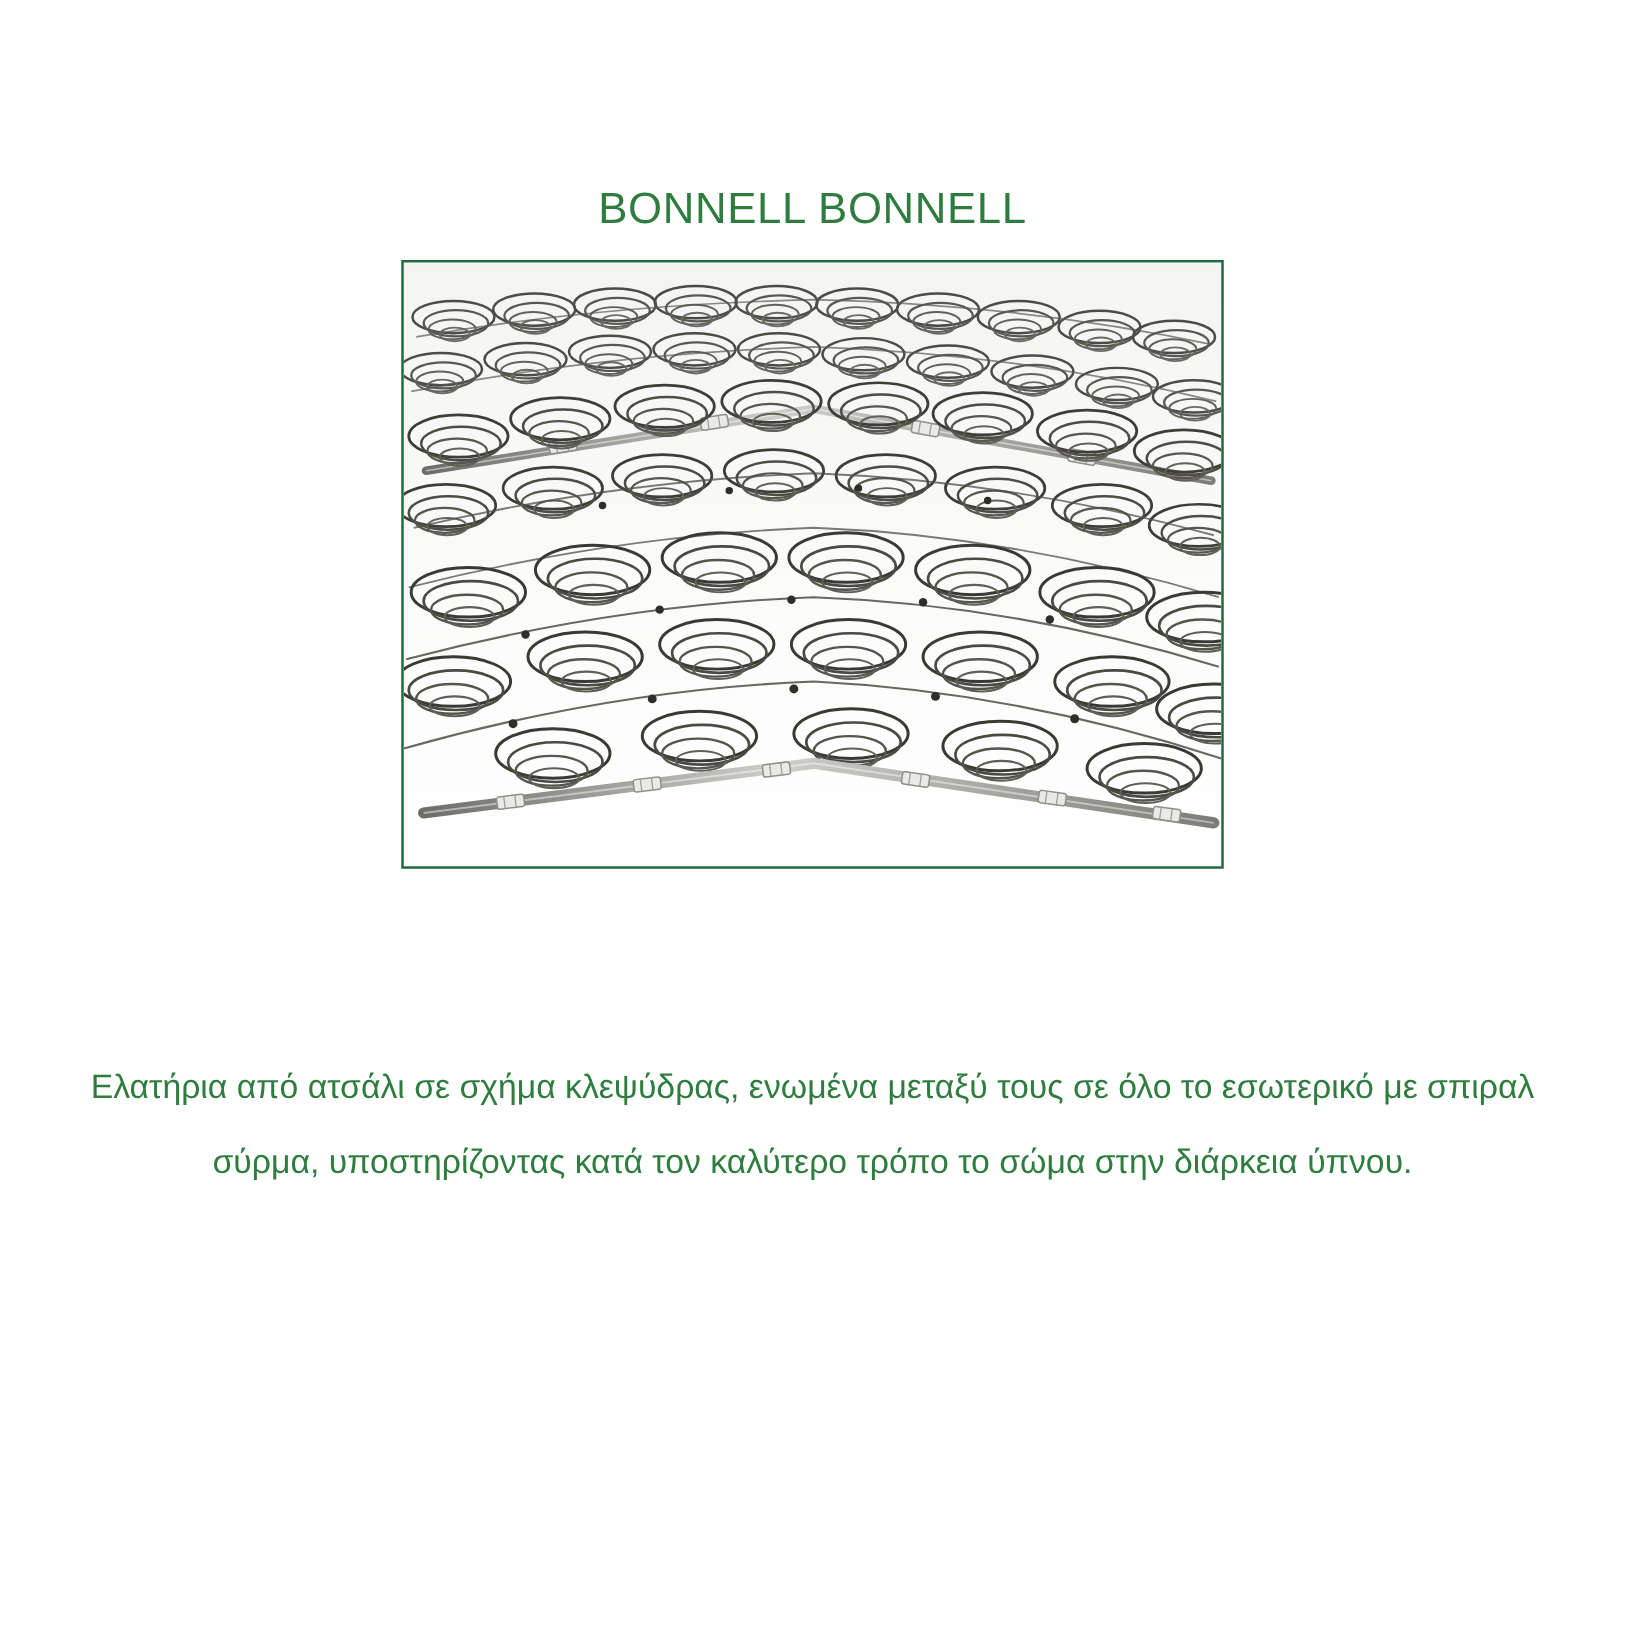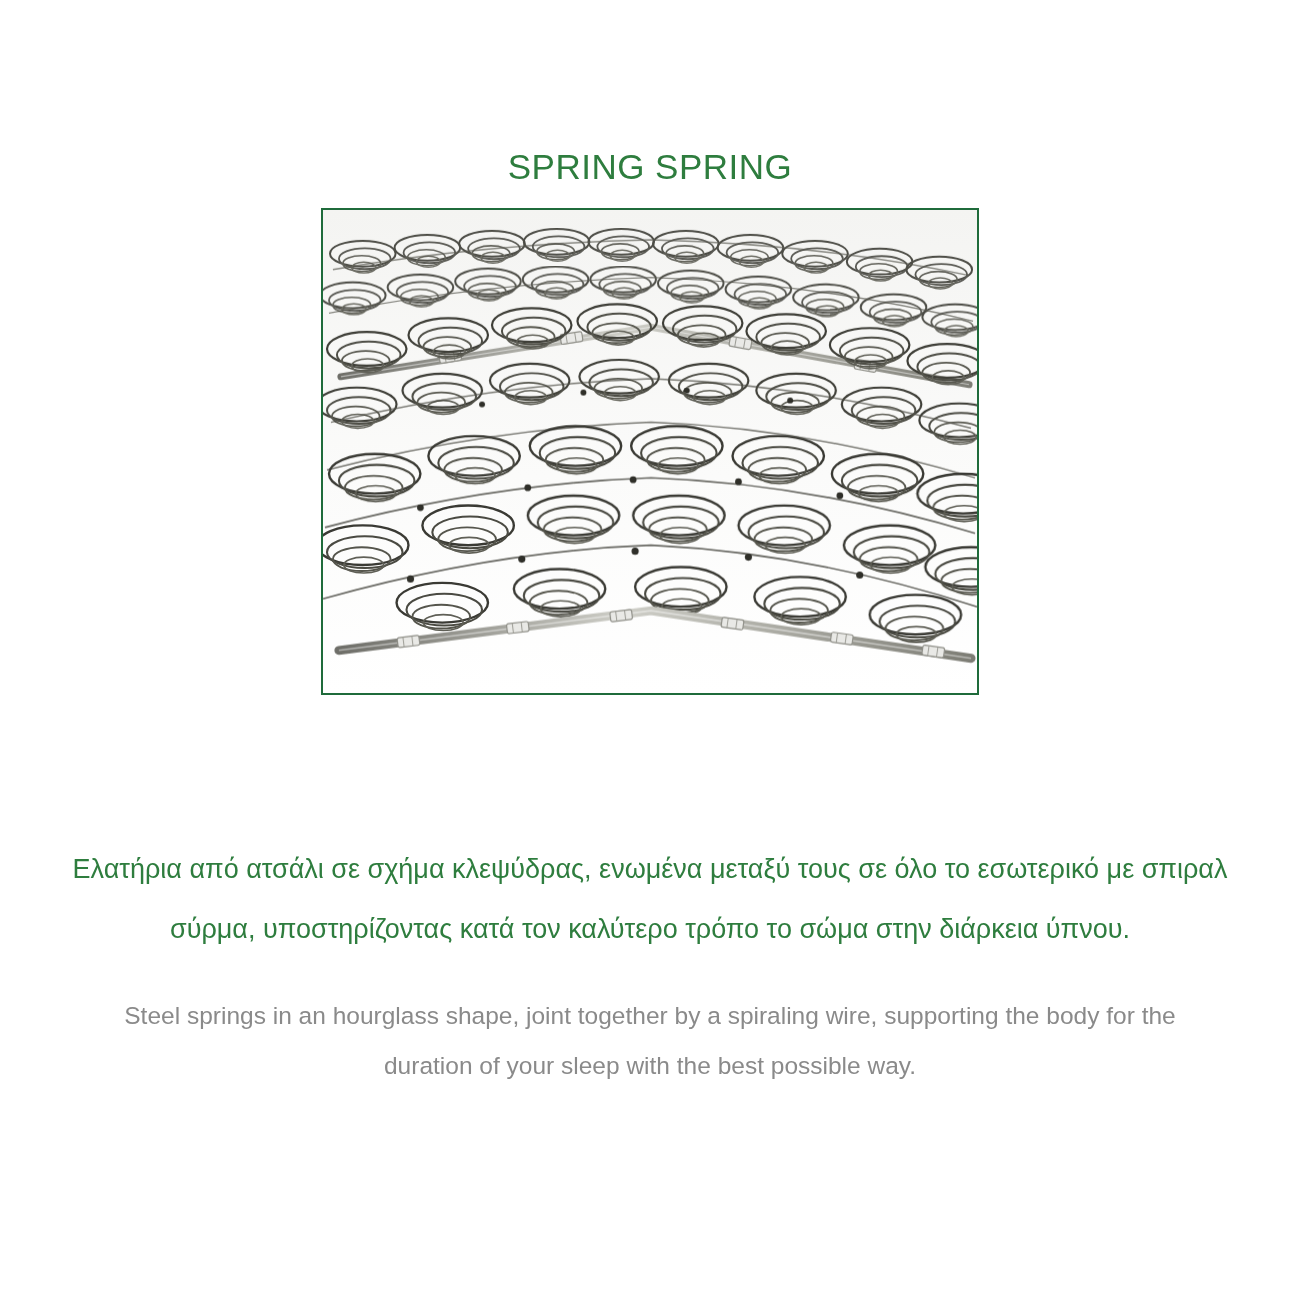--- a/index.html
+++ b/index.html
@@ -67,21 +67,21 @@
     font-size: 24.5px;
     line-height: 50px;
     font-weight: 400;
   }
 </style>
 </head>
 <body>
 
 <div class="page">
 
-  <h1 class="title">SPRING SPRING</h1>
+  <h1 class="title">BONNELL BONNELL</h1>
 
   <div class="figure">
     <svg viewBox="0 0 658 487" preserveAspectRatio="none" aria-hidden="true">
       <defs>
         <linearGradient id="bg" x1="0" y1="0" x2="0" y2="1">
           <stop offset="0%" stop-color="#f4f4f2"></stop>
           <stop offset="55%" stop-color="#fbfbfa"></stop>
           <stop offset="100%" stop-color="#ffffff"></stop>
         </linearGradient>
         <linearGradient id="rod" x1="0" y1="0" x2="1" y2="0">
@@ -233,15 +233,14 @@
         <circle cx="160" cy="196" r="3"></circle>
         <circle cx="262" cy="184" r="3"></circle>
         <circle cx="366" cy="182" r="3"></circle>
         <circle cx="470" cy="192" r="3"></circle>
       </g>
     </svg>
   </div>
 
   <p class="caption-el">Ελατήρια από ατσάλι σε σχήμα κλεψύδρας, ενωμένα μεταξύ τους σε όλο το εσωτερικό με σπιραλ σύρμα, υποστηρίζοντας κατά τον καλύτερο τρόπο το σώμα στην διάρκεια ύπνου.</p>
 
-  <p class="caption-en">Steel springs in an hourglass shape, joint together by a spiraling wire, supporting the body for the duration of your sleep with the best possible way.</p>
 
 </div>
 
 </body></html>

